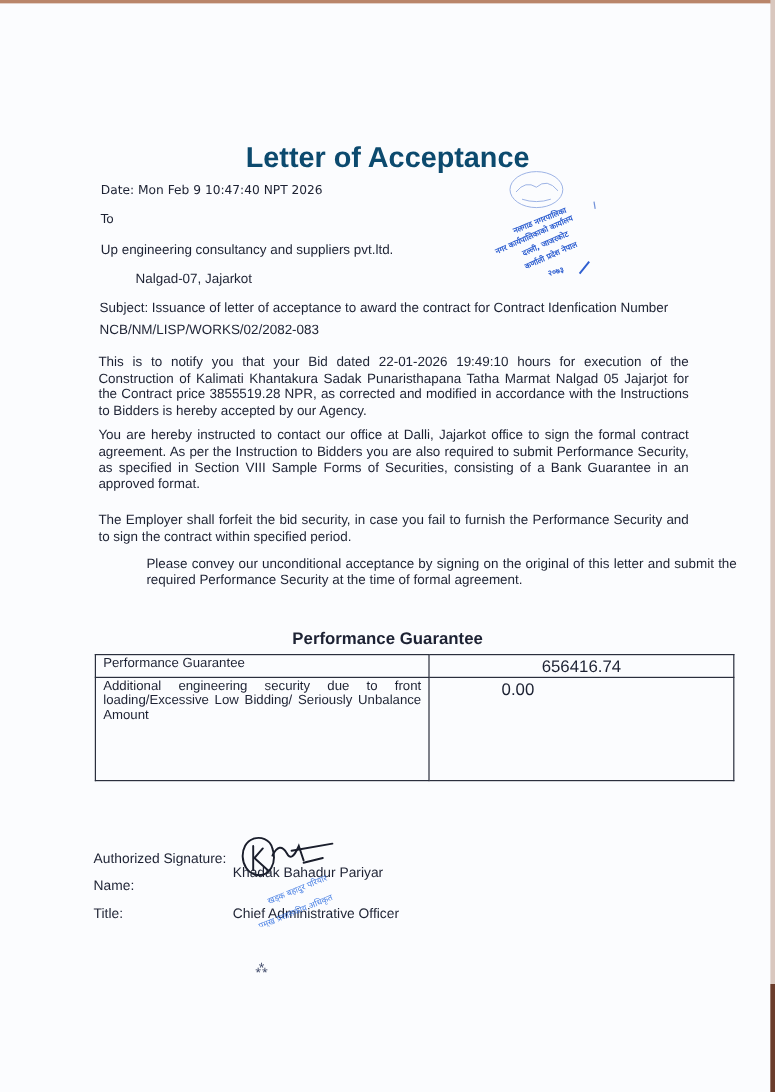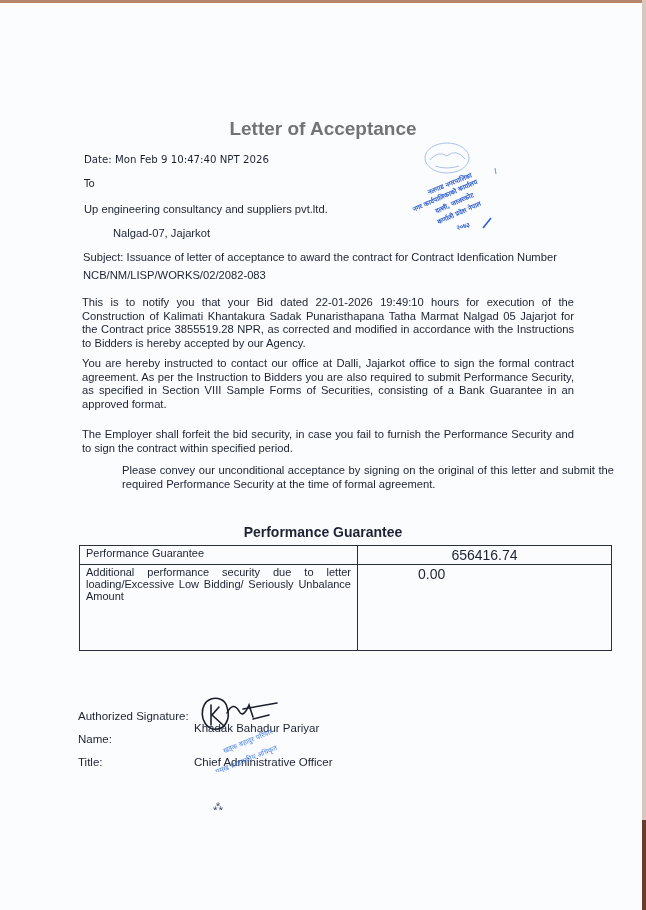--- a/index.html
+++ b/index.html
@@ -12,21 +12,21 @@
   .page {
     position: absolute; left: 0; top: 3px; width: 642px; height: 907px;
     background: #fbfcfe;
   }
   .topedge { position: absolute; left: 0; top: 0; width: 646px; height: 3px; background: #b9856a; }
   .rightedge { position: absolute; right: 0; top: 0; width: 4px; height: 910px; background: #d9c7be; }
   .rightedge2 { position: absolute; right: 0; top: 820px; width: 4px; height: 90px; background: #6b3c2b; }
 
   .title {
     position: absolute; left: 0; width: 646px; top: 118px; text-align: center;
-    font-size: 19px; font-weight: bold; color: #737373;
+    font-size: 24px; font-weight: bold; color: #0c4a6e;
   }
   .txt { position: absolute; font-size: 11.2px; color: #1d2233; white-space: nowrap; }
   .date { left: 84px; top: 154px; font-family: "DejaVu Sans", sans-serif; font-size: 10.2px; }
   .to { left: 84px; top: 178px; font-family: "DejaVu Sans", sans-serif; font-size: 10.2px; }
   .addr1 { left: 84px; top: 203px; }
   .addr2 { left: 84px; top: 227px; padding-left: 29px; }
   .subj { left: 83px; top: 251px; }
   .ref { left: 83px; top: 269px; }
 
   .para {
@@ -107,21 +107,21 @@
 
 <div class="pg-title">Performance Guarantee</div>
 
 <table class="pg">
   <tbody>
       <tr class="r1">
     <td class="lbl">Performance Guarantee</td>
     <td class="val">656416.74</td>
   </tr>
   <tr class="r2">
-    <td class="lbl">Additional performance security due to letter loading/Excessive Low Bidding/ Seriously Unbalance Amount</td>
+    <td class="lbl">Additional engineering security due to front loading/Excessive Low Bidding/ Seriously Unbalance Amount</td>
     <td class="val left">0.00</td>
   </tr>
 </tbody>
   </table>
 
 <div class="sig-label sl1">Authorized Signature:</div>
 <div class="sig-label sl2">Name:</div>
 <div class="sig-label sl3">Title:</div>
 
 <svg class="signature" viewBox="0 0 110 40">

